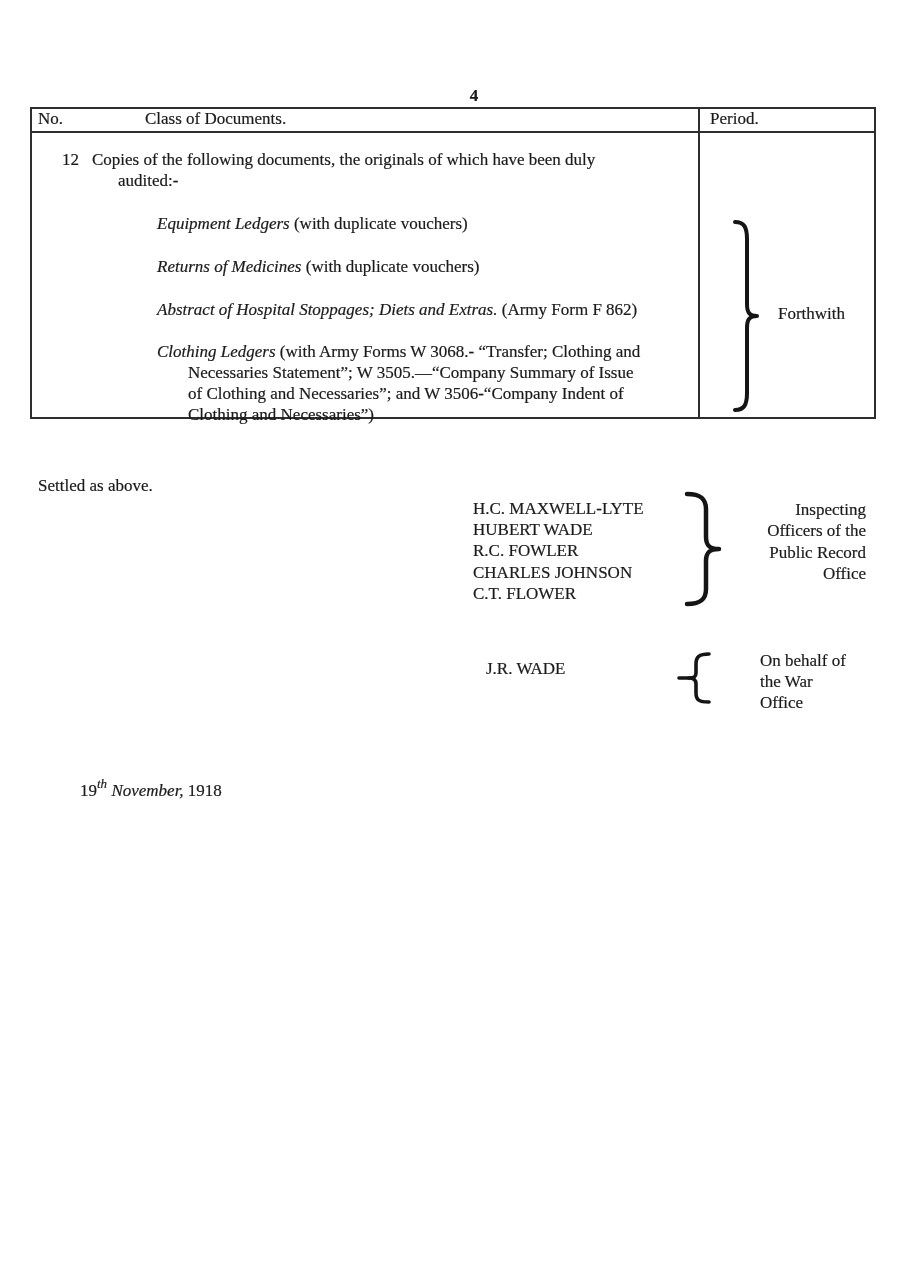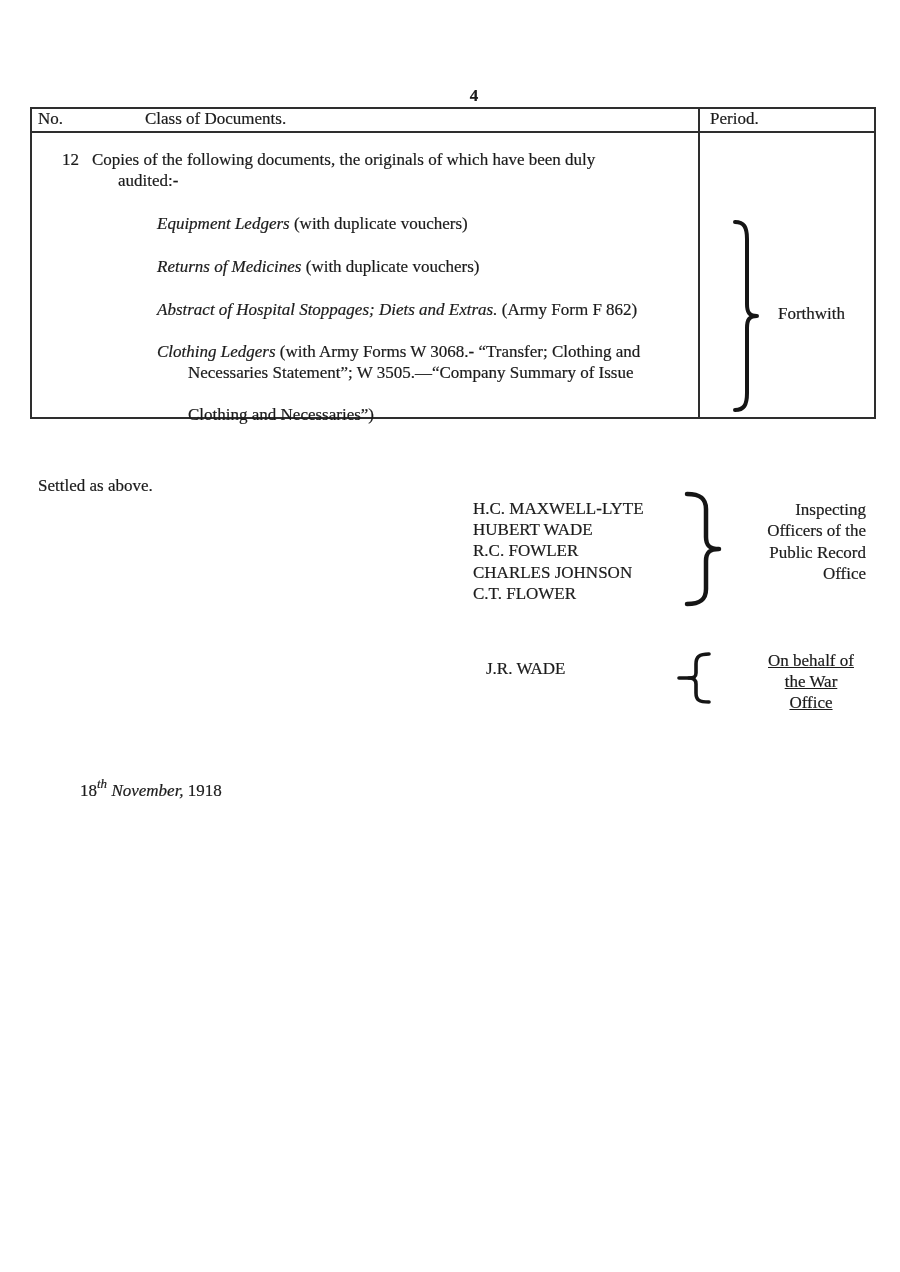--- a/index.html
+++ b/index.html
@@ -62,21 +62,21 @@
   .brace-pro { position:absolute; left:684px; top:491px; }
   .pro-label {
     position:absolute; left:744px; top:499px; width:122px;
     text-align:right; font-size:17px; line-height:21.3px; white-space:nowrap;
   }
 
   .wade-name { left:486px; top:659px; }
   .brace-war { position:absolute; left:676px; top:652px; }
   .war-label {
     position:absolute; left:760px; top:651px; width:102px;
-    text-align:center; font-size:17px; line-height:20.8px; white-space:nowrap;text-decoration:underline;
+    text-align:left; font-size:17px; line-height:20.8px; white-space:nowrap;
   }
 
   .date-line { left:80px; top:781px; font-size:17px; }
   .date-line sup {
     font-size:13px; font-style:italic;
     position:relative; top:-1px; vertical-align:super; line-height:0;
   }
 
   svg.brace path { stroke:#151515; fill:none; stroke-linecap:round; stroke-linejoin:round; }
 </style>
@@ -100,20 +100,21 @@
     <div class="ln intro-2">audited:-</div>
 
     <div class="ln item-1"><span class="it">Returns of Medicines</span><span> (with duplicate vouchers)</span></div>
 
     <div class="ln item-0"><span class="it">Equipment Ledgers</span><span> (with duplicate vouchers)</span></div>
 
     <div class="ln item-2"><span class="it">Abstract of Hospital Stoppages; Diets and Extras.</span><span> (Army Form F 862)</span></div>
 
     <div class="ln item-3"><span class="it">Clothing Ledgers</span><span> (with Army Forms W 3068.- “Transfer; Clothing and</span></div>
     <div class="ln item-3c0">Necessaries Statement”; W 3505.—“Company Summary of Issue</div>
+    <div class="ln item-3c1">of Clothing and Necessaries”; and W 3506-“Company Indent of</div>
     <div class="ln item-3c2">Clothing and Necessaries”)</div>
 
     <svg class="brace brace-forthwith" width="26" height="194" viewBox="0 0 26 194">
       <path d="M 2 3 C 11 3 14 8 14 20 L 14 85 C 14 93 16 97 24 97 C 16 97 14 101 14 109 L 14 174 C 14 186 11 191 2 191" stroke-width="4"></path>
     </svg>
     <div class="ln period-value">Forthwith</div>
   </div>
 
   <div class="ln settled">Settled as above.</div>
 
@@ -138,15 +139,15 @@
   <svg class="brace brace-war" width="36" height="52" viewBox="0 0 36 52">
     <path d="M 33 2 C 23 2 20 5 20 12 L 20 21 C 20 25 18 26 13 26 L 3 26" stroke-width="3.6"></path>
     <path d="M 13 26 C 18 26 20 28 20 32 L 20 41 C 20 48 23 50 33 50" stroke-width="3.6"></path>
   </svg>
   <div class="war-label">
     <div>On behalf of</div>
     <div>the War</div>
     <div>Office</div>
   </div>
 
-  <div class="ln date-line"><span>18</span><sup>th</sup> <span class="it">November,</span> <span>1918</span></div>
+  <div class="ln date-line"><span>19</span><sup>th</sup> <span class="it">November,</span> <span>1918</span></div>
 
 </div>
 
 </body></html>

